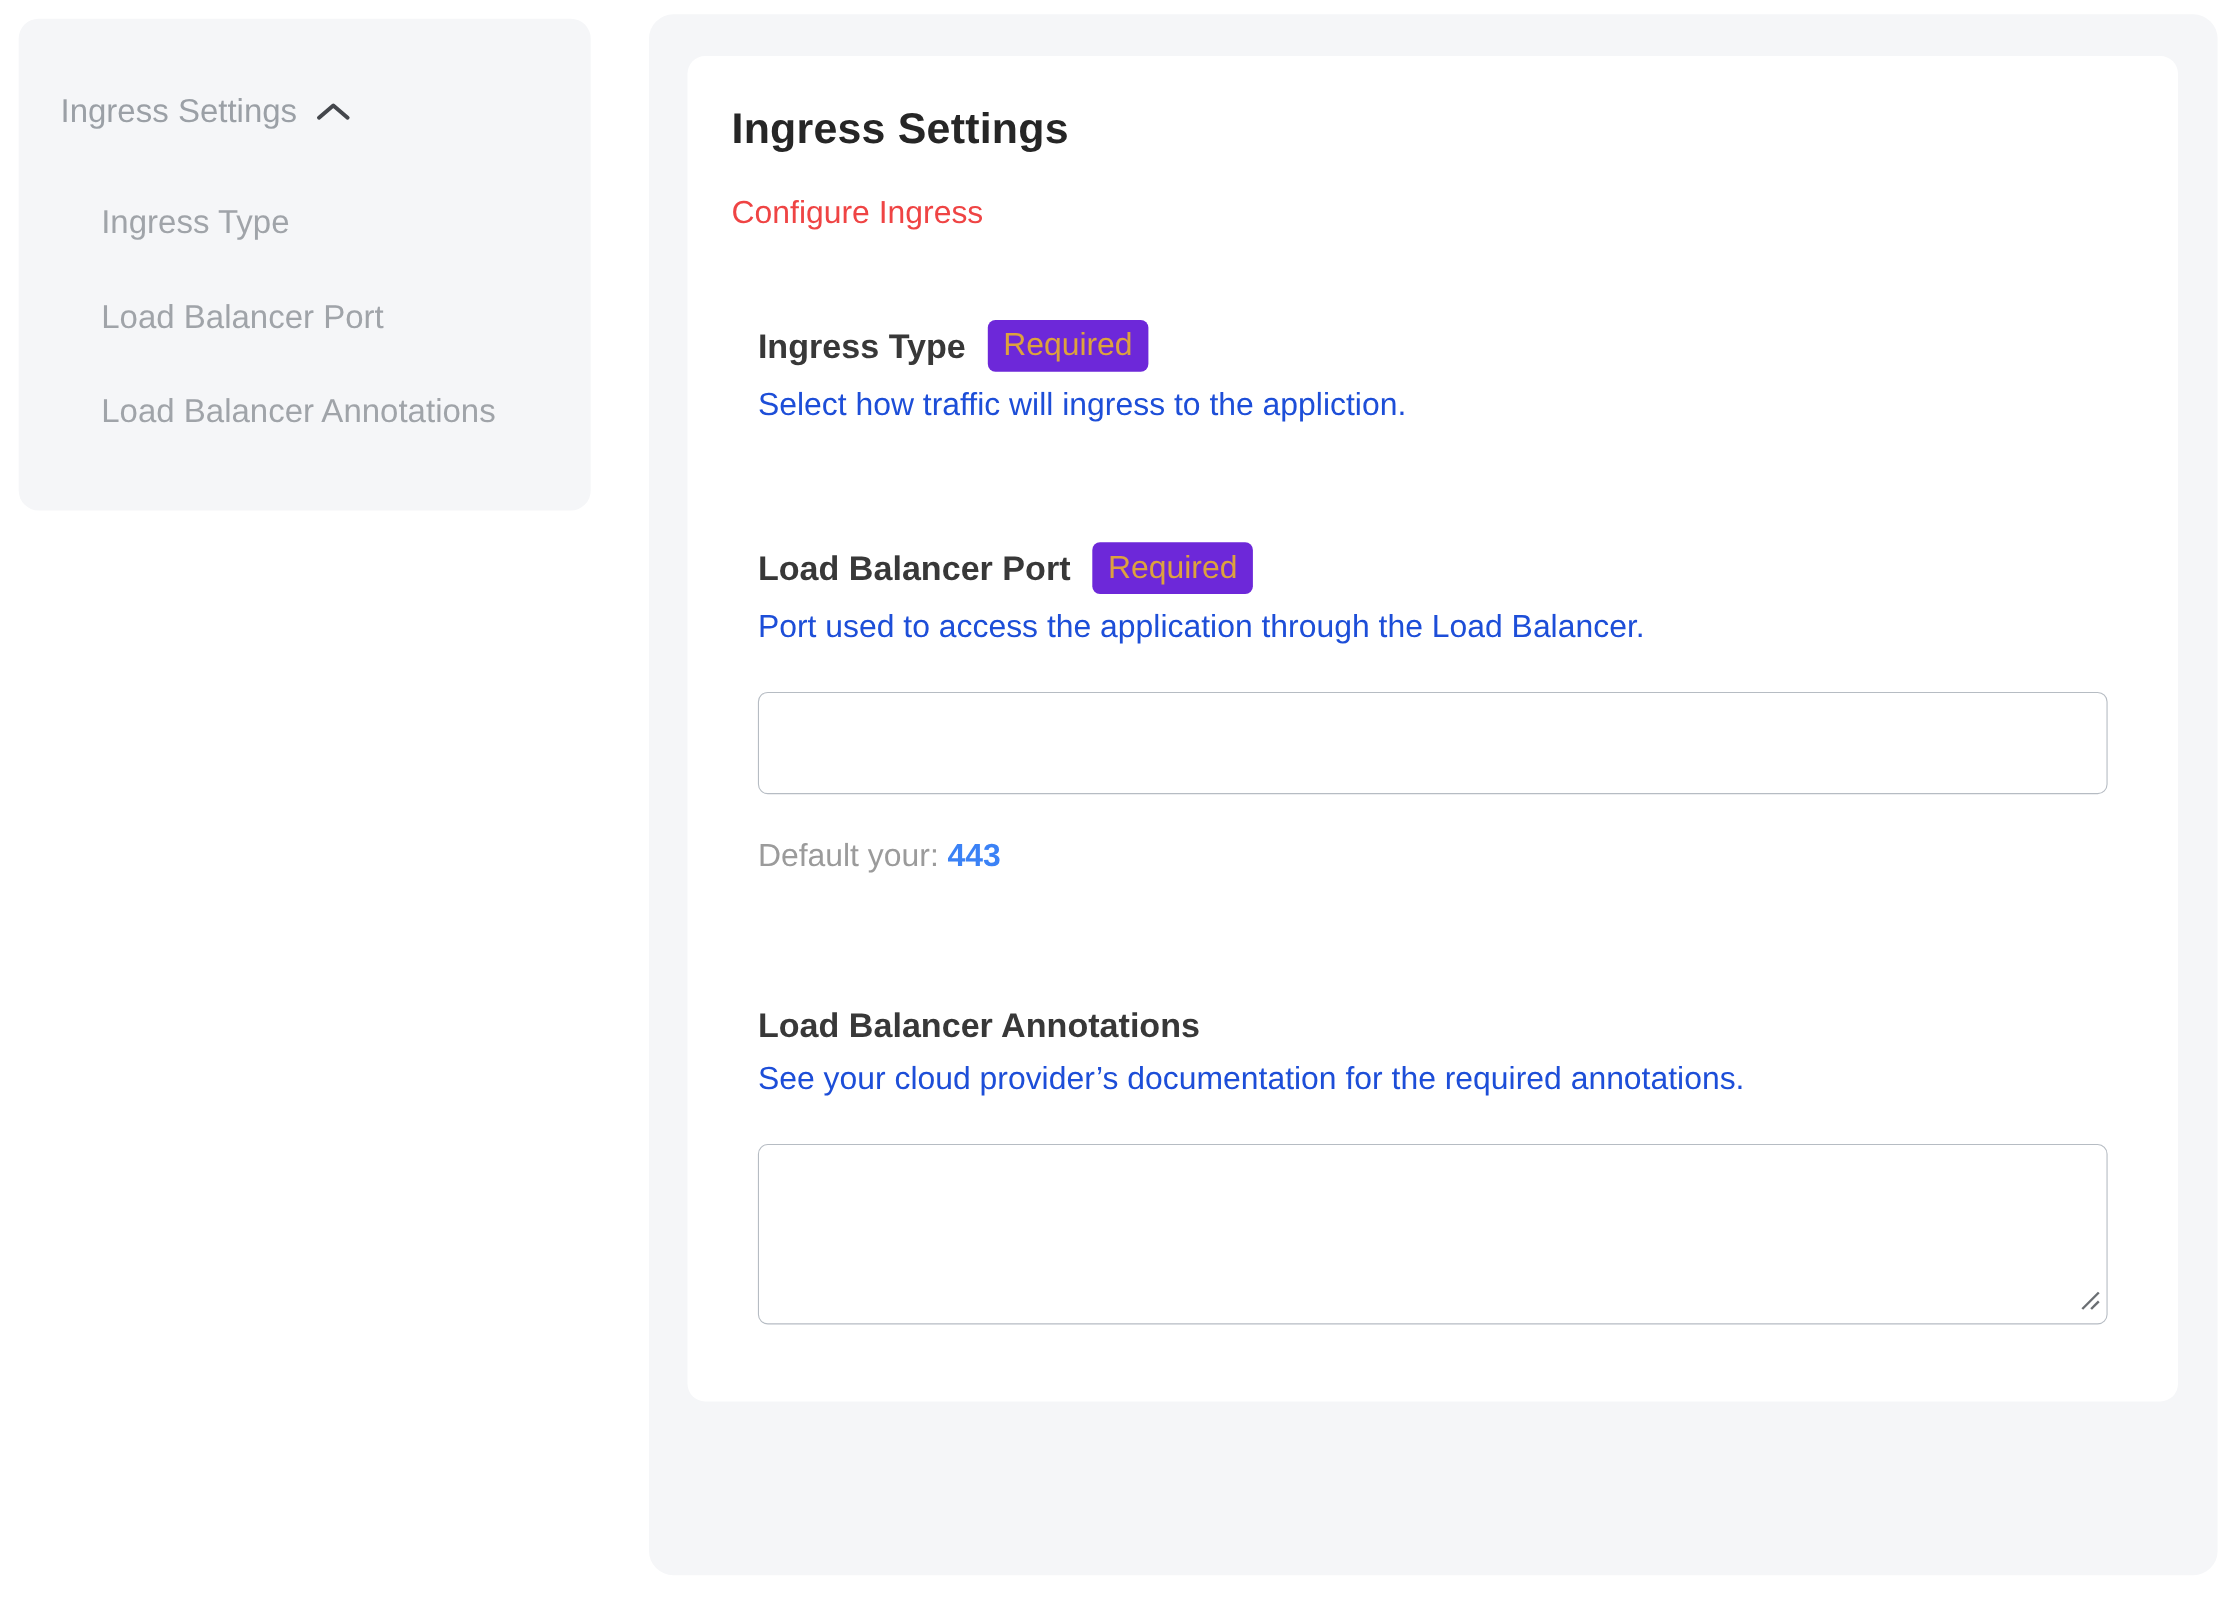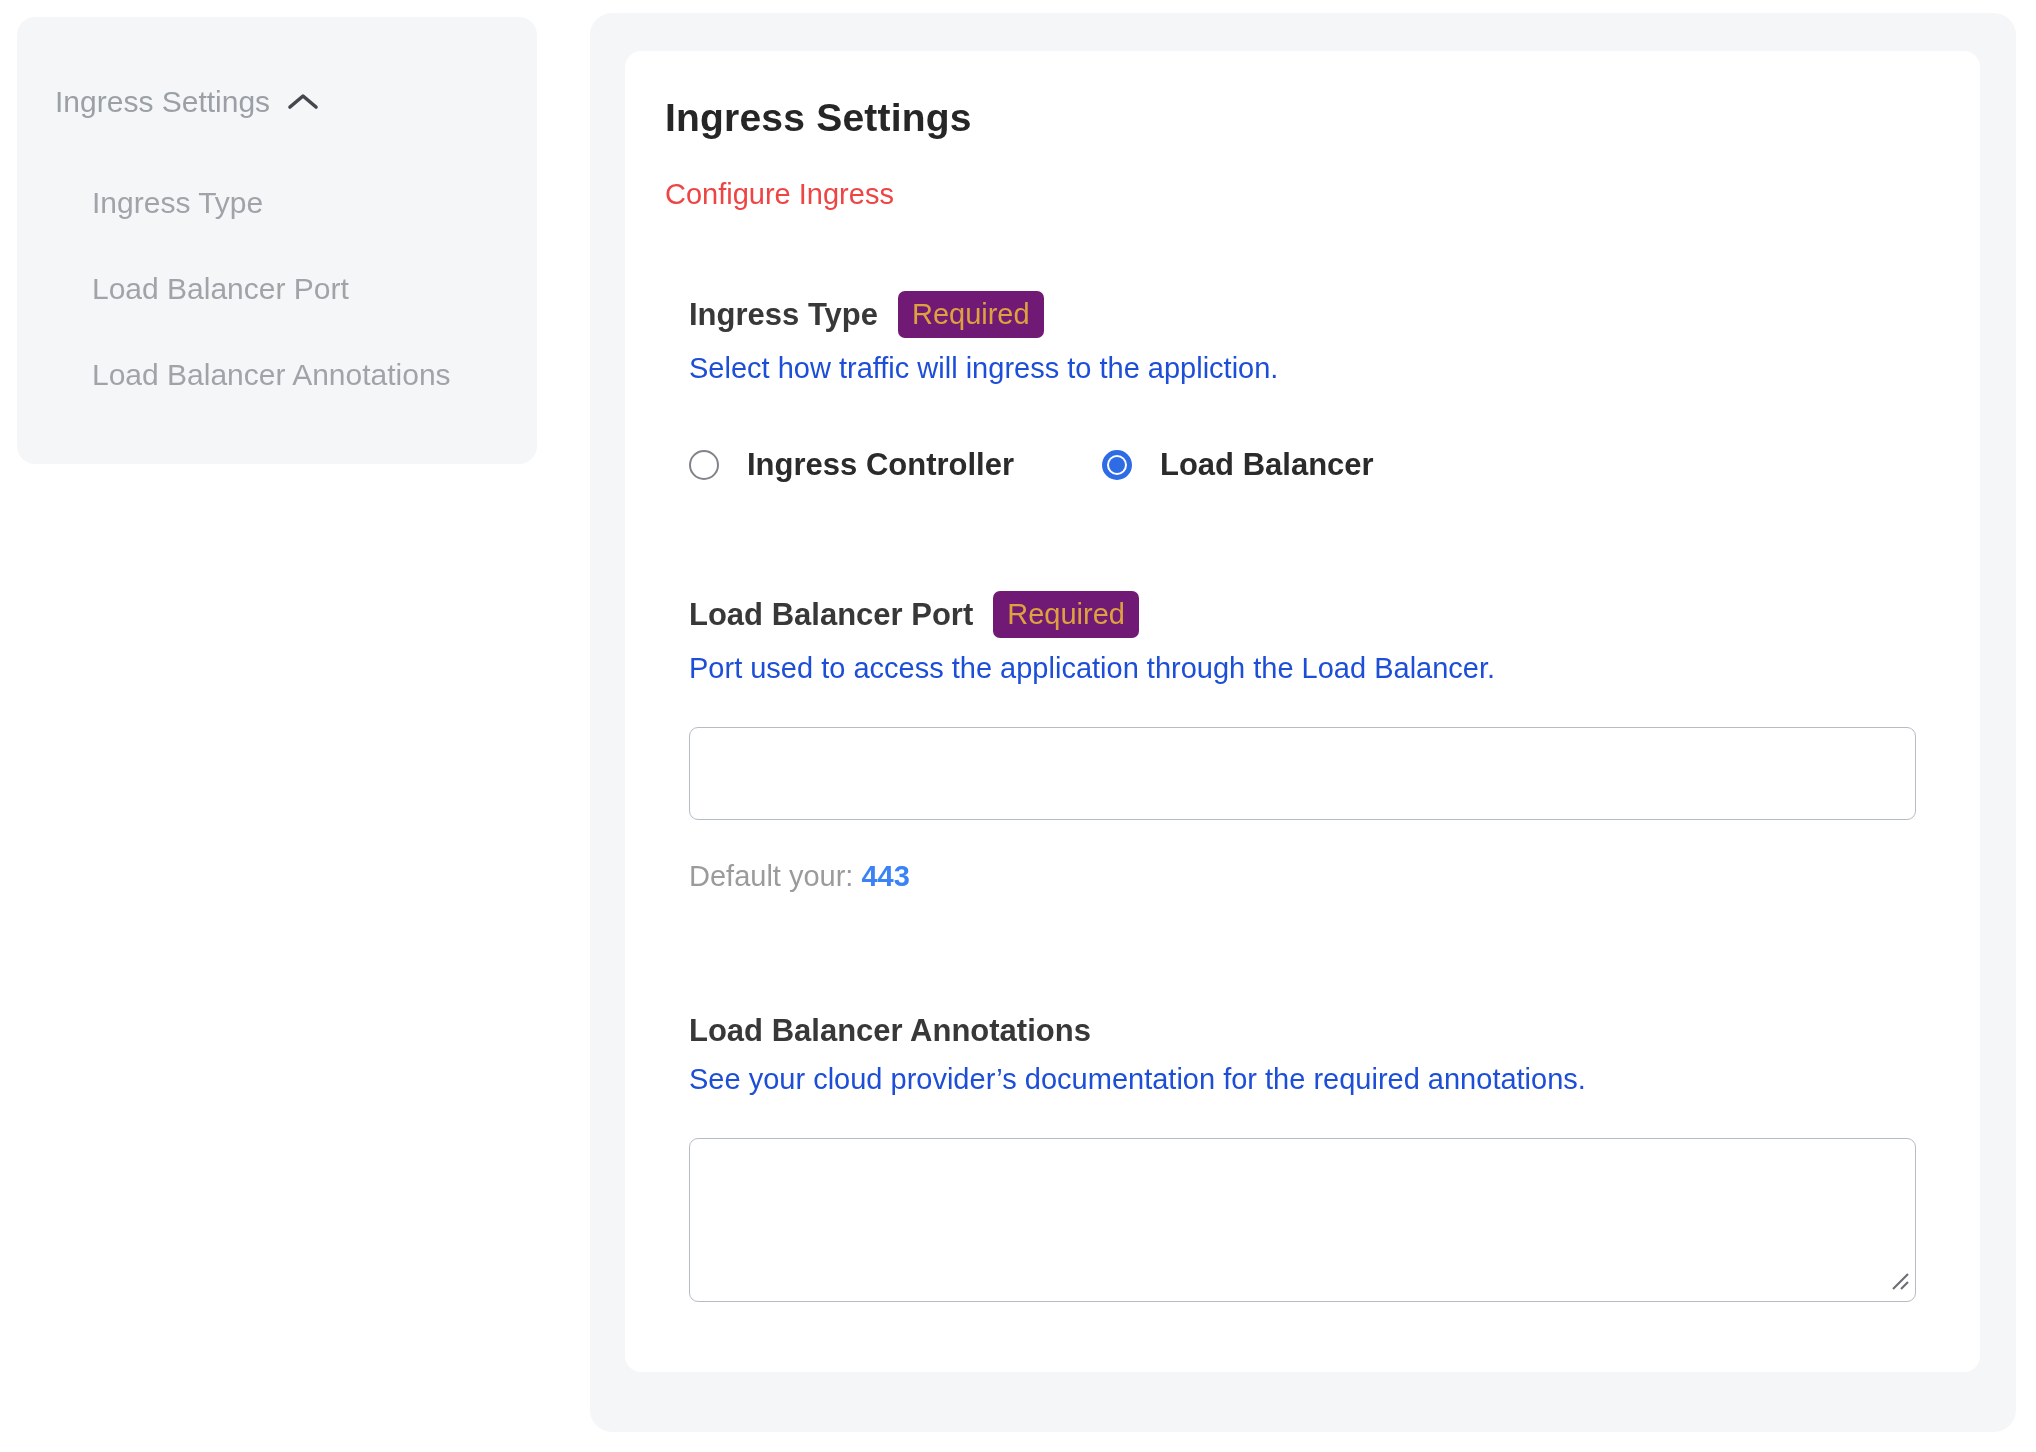--- a/index.html
+++ b/index.html
@@ -75,21 +75,21 @@
     display: flex;
     align-items: center;
     gap: 20px;
   }
   .section-label {
     font-size: 31px;
     font-weight: 600;
     color: #383838;
   }
   .badge {
-    background: #701a75;
+    background: #6d28d9;
     color: #dda23d;
     font-size: 29px;
     padding: 7px 14px;
     border-radius: 7px;
   }
   .section-desc {
     margin-top: 14px;
     font-size: 29px;
     color: #1d4ed8;
   }
@@ -225,30 +225,20 @@
     <h1 class="card-title">Ingress Settings</h1>
     <div class="card-subtitle">Configure Ingress</div>
 
     <div class="section" id="section-ingress-type">
       <div class="section-head">
         <span class="section-label">Ingress Type</span>
         <span class="badge">Required</span>
       </div>
       <div class="section-desc">Select how traffic will ingress to the appliction.</div>
 
-      <div class="radio-row">
-        <div class="radio-option">
-          <span class="radio-circle"></span>
-          <span class="radio-label">Ingress Controller</span>
-        </div>
-        <div class="radio-option selected">
-          <span class="radio-circle"></span>
-          <span class="radio-label">Load Balancer</span>
-        </div>
-      </div>
     </div>
 
     <div class="section" id="section-lb-port">
       <div class="section-head">
         <span class="section-label">Load Balancer Port</span>
         <span class="badge">Required</span>
       </div>
       <div class="section-desc">Port used to access the application through the Load Balancer.</div>
 
       <input type="text" class="text-input" value="" style="">

